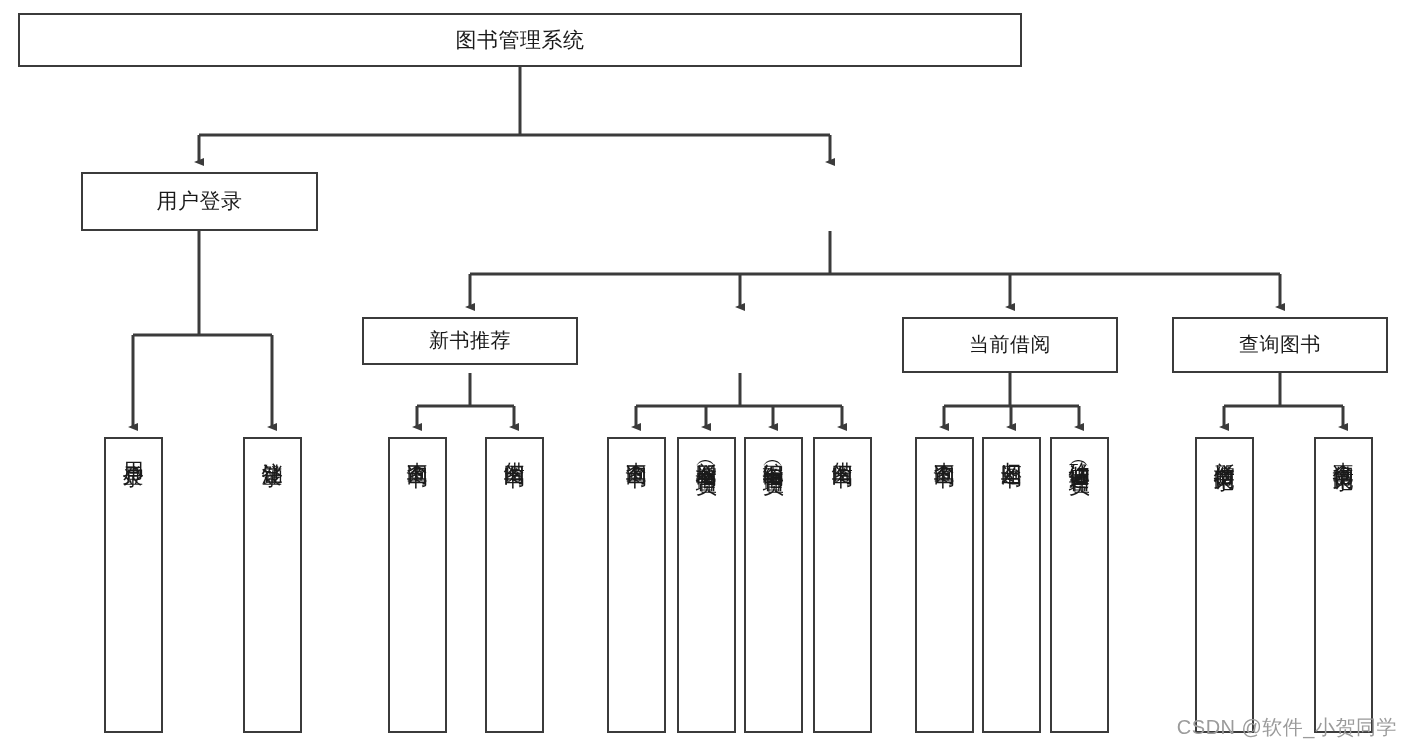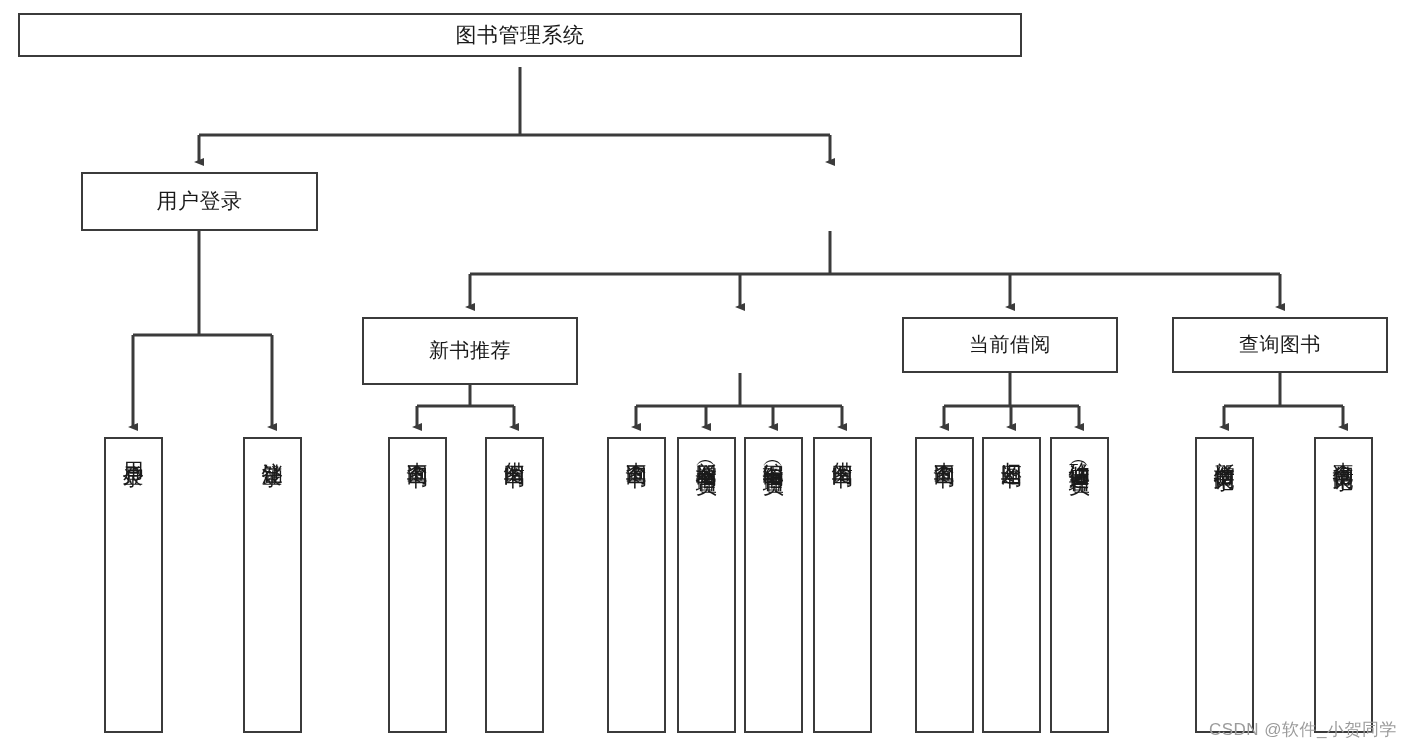--- a/index.html
+++ b/index.html
@@ -60,21 +60,21 @@
   }
   .node.leaf > span {
     display: block;
     writing-mode: vertical-rl;
     text-orientation: upright;
   }
   .watermark {
     position: absolute;
     right: 8px;
     bottom: 6px;
-    font-size: 17px;
+    font-size: 20px;
     color: #9b9b9b;
     white-space: nowrap;
     letter-spacing: 0.5px;
   }
 </style>
 </head>
 <body>
 
 <div id="canvas">
 
@@ -121,29 +121,29 @@
       <path d="M1011,406 L1011,427" marker-end="url(#arrow)"></path>
       <path d="M1079,406 L1079,427" marker-end="url(#arrow)"></path>
 
       <path d="M1280,373 L1280,406"></path>
       <path d="M1224,406 L1343,406"></path>
       <path d="M1224,406 L1224,427" marker-end="url(#arrow)"></path>
       <path d="M1343,406 L1343,427" marker-end="url(#arrow)"></path>
     </g>
   </svg>
 
-  <div class="node level0" style="left: 18px; top: 13px; width: 1004px; height: 44px;">
+  <div class="node level0" style="left: 18px; top: 13px; width: 1004px; height: 54px;">
     <span>图书管理系统</span>
   </div>
 
   <div class="node level1" style="left: 81px; top: 172px; width: 237px; height: 59px;">
     <span>用户登录</span>
   </div>
 
-  <div class="node level2" style="left: 362px; top: 317px; width: 216px; height: 68px;">
+  <div class="node level2" style="left: 362px; top: 317px; width: 216px; height: 48px;">
     <span>新书推荐</span>
   </div>
   <div class="node level2" style="left: 902px; top: 317px; width: 216px; height: 56px;">
     <span>当前借阅</span>
   </div>
   <div class="node level2" style="left: 1172px; top: 317px; width: 216px; height: 56px;">
     <span>查询图书</span>
   </div>
 
   <div class="node leaf" style="left: 104px; top: 437px; width: 59px; height: 296px;">

